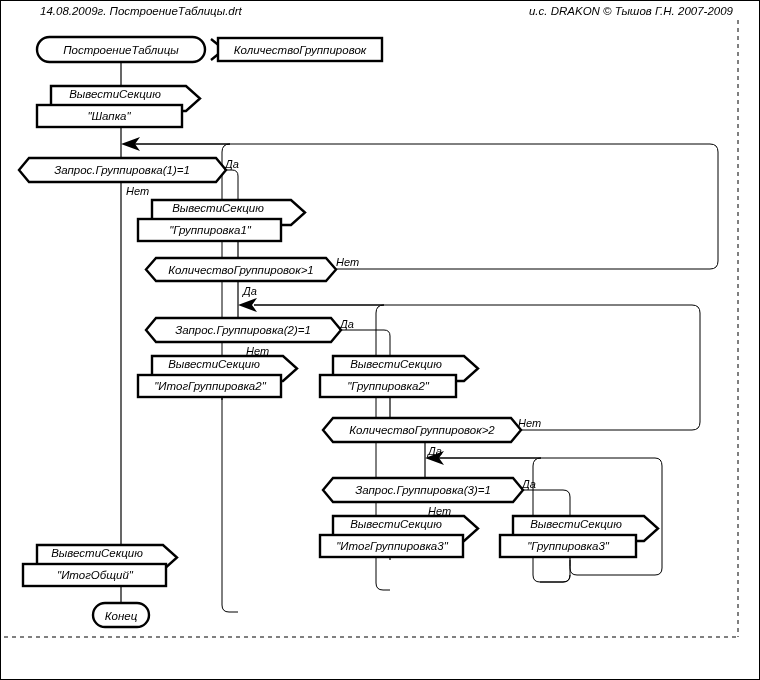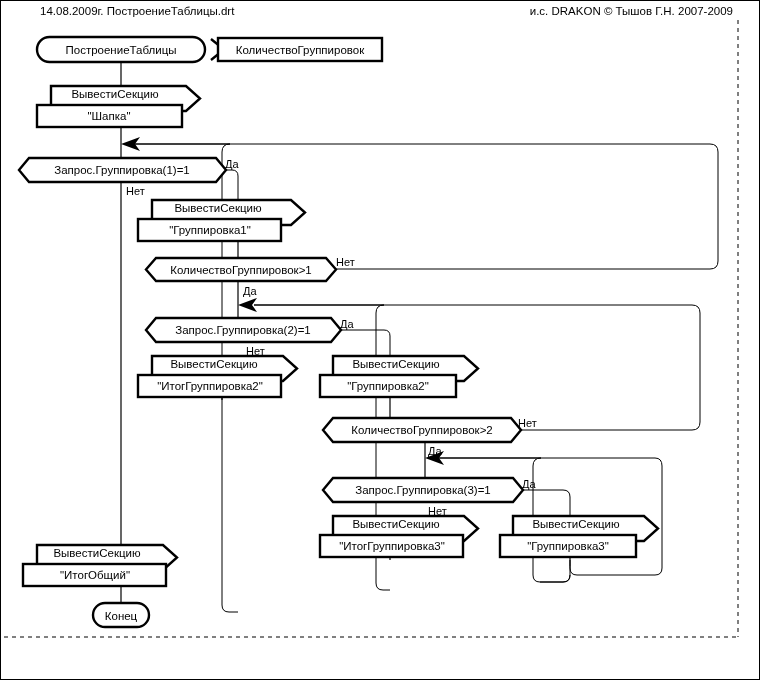--- a/index.html
+++ b/index.html
@@ -1,18 +1,18 @@
 <!DOCTYPE html>
 <html><head>
 <meta charset="utf-8">
 <style>
   html,body{margin:0;padding:0;background:#ffffff;}
   body{width:760px;height:680px;overflow:hidden;
        font-family:"Liberation Sans","DejaVu Sans",sans-serif;}
-  #page{position:relative;width:760px;height:680px;background:#fff;}
+  #page{position:relative;width:760px;height:680px;background:#fff;font-style:italic;}
   svg{display:block;}
   text{font-family:"Liberation Sans","DejaVu Sans",sans-serif;fill:#000;}
   .hdr{font-size:11.5px;}
   .node-label{font-size:11.5px;text-anchor:middle;}
   .edge-label{font-size:11px;text-anchor:start;}
   .shape{fill:#ffffff;stroke:#000000;stroke-width:2.4;}
   .line{stroke:#000000;stroke-width:1;fill:none;}
   .spine{stroke:#000000;stroke-width:1.2;fill:none;}
   .arrowhead{fill:#000000;stroke:none;}
   .frame{fill:none;stroke:#000000;stroke-width:1;}

